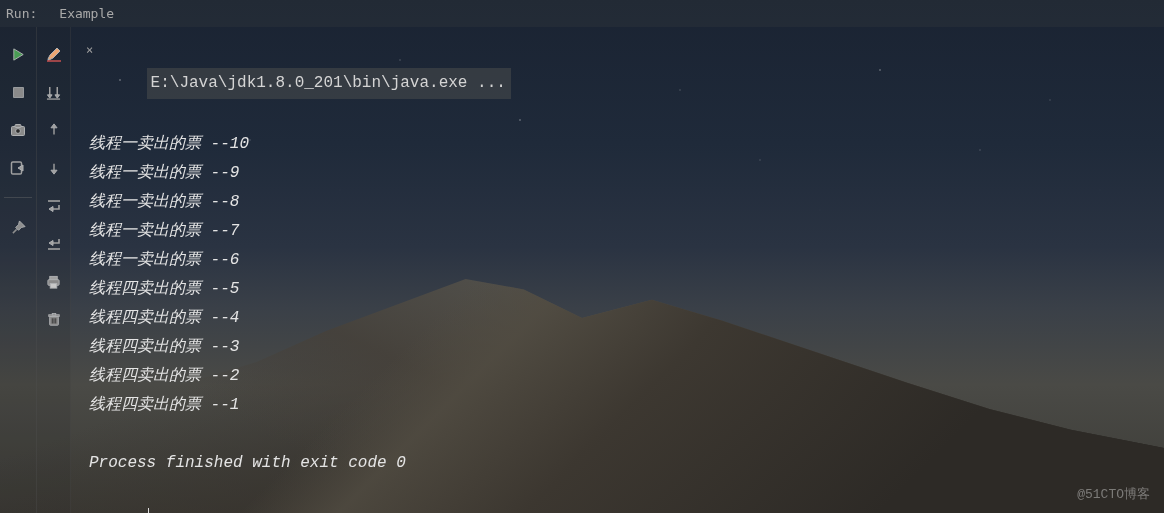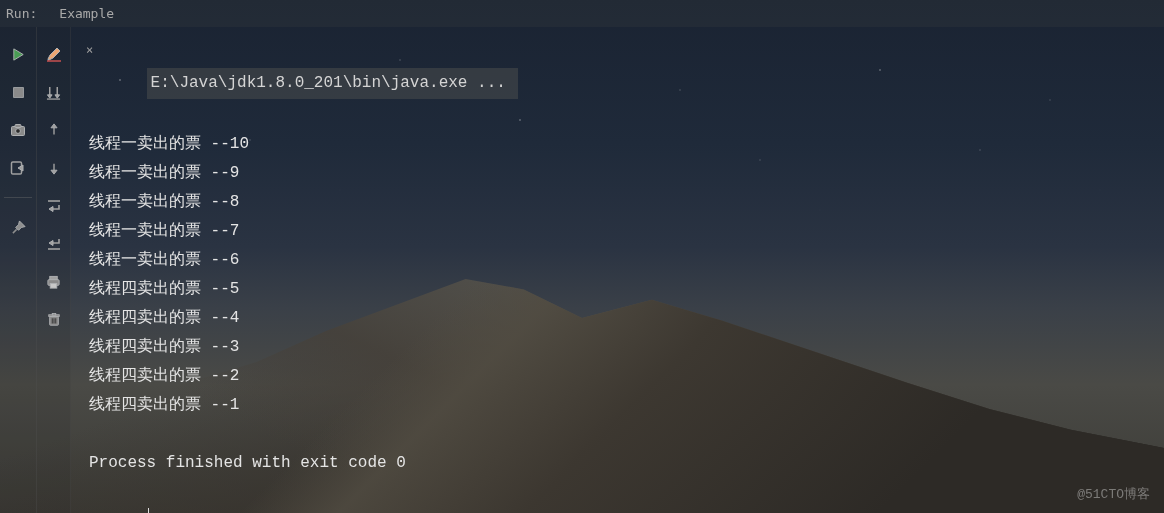--- a/index.html
+++ b/index.html
@@ -103,25 +103,25 @@
       font-family: Consolas, "Courier New", monospace;
       font-size: 16px;
       line-height: 29px;
       color: #e4e4e4;
       white-space: pre;
       position: relative;
     }
     .cmd-line {
       background: rgba(70,73,75,0.6);
       display: inline-block;
-      padding: 1px 12px 1px 4px;
+      padding: 1px 5px 1px 4px;
       color: #d4d4d4;
       margin-bottom: 2px;
     }
-    .out-line { display: block; }
+    .out-line { display: block; font-style: italic; }
     .cursor {
       display: inline-block;
       width: 1px; height: 20px;
       background: #e0e0e0;
       vertical-align: -3px;
       margin-left: 1px;
     }
     .watermark {
       position: absolute; right: 14px; bottom: 10px;
       font-size: 13px; color: rgba(220,220,220,0.45);

